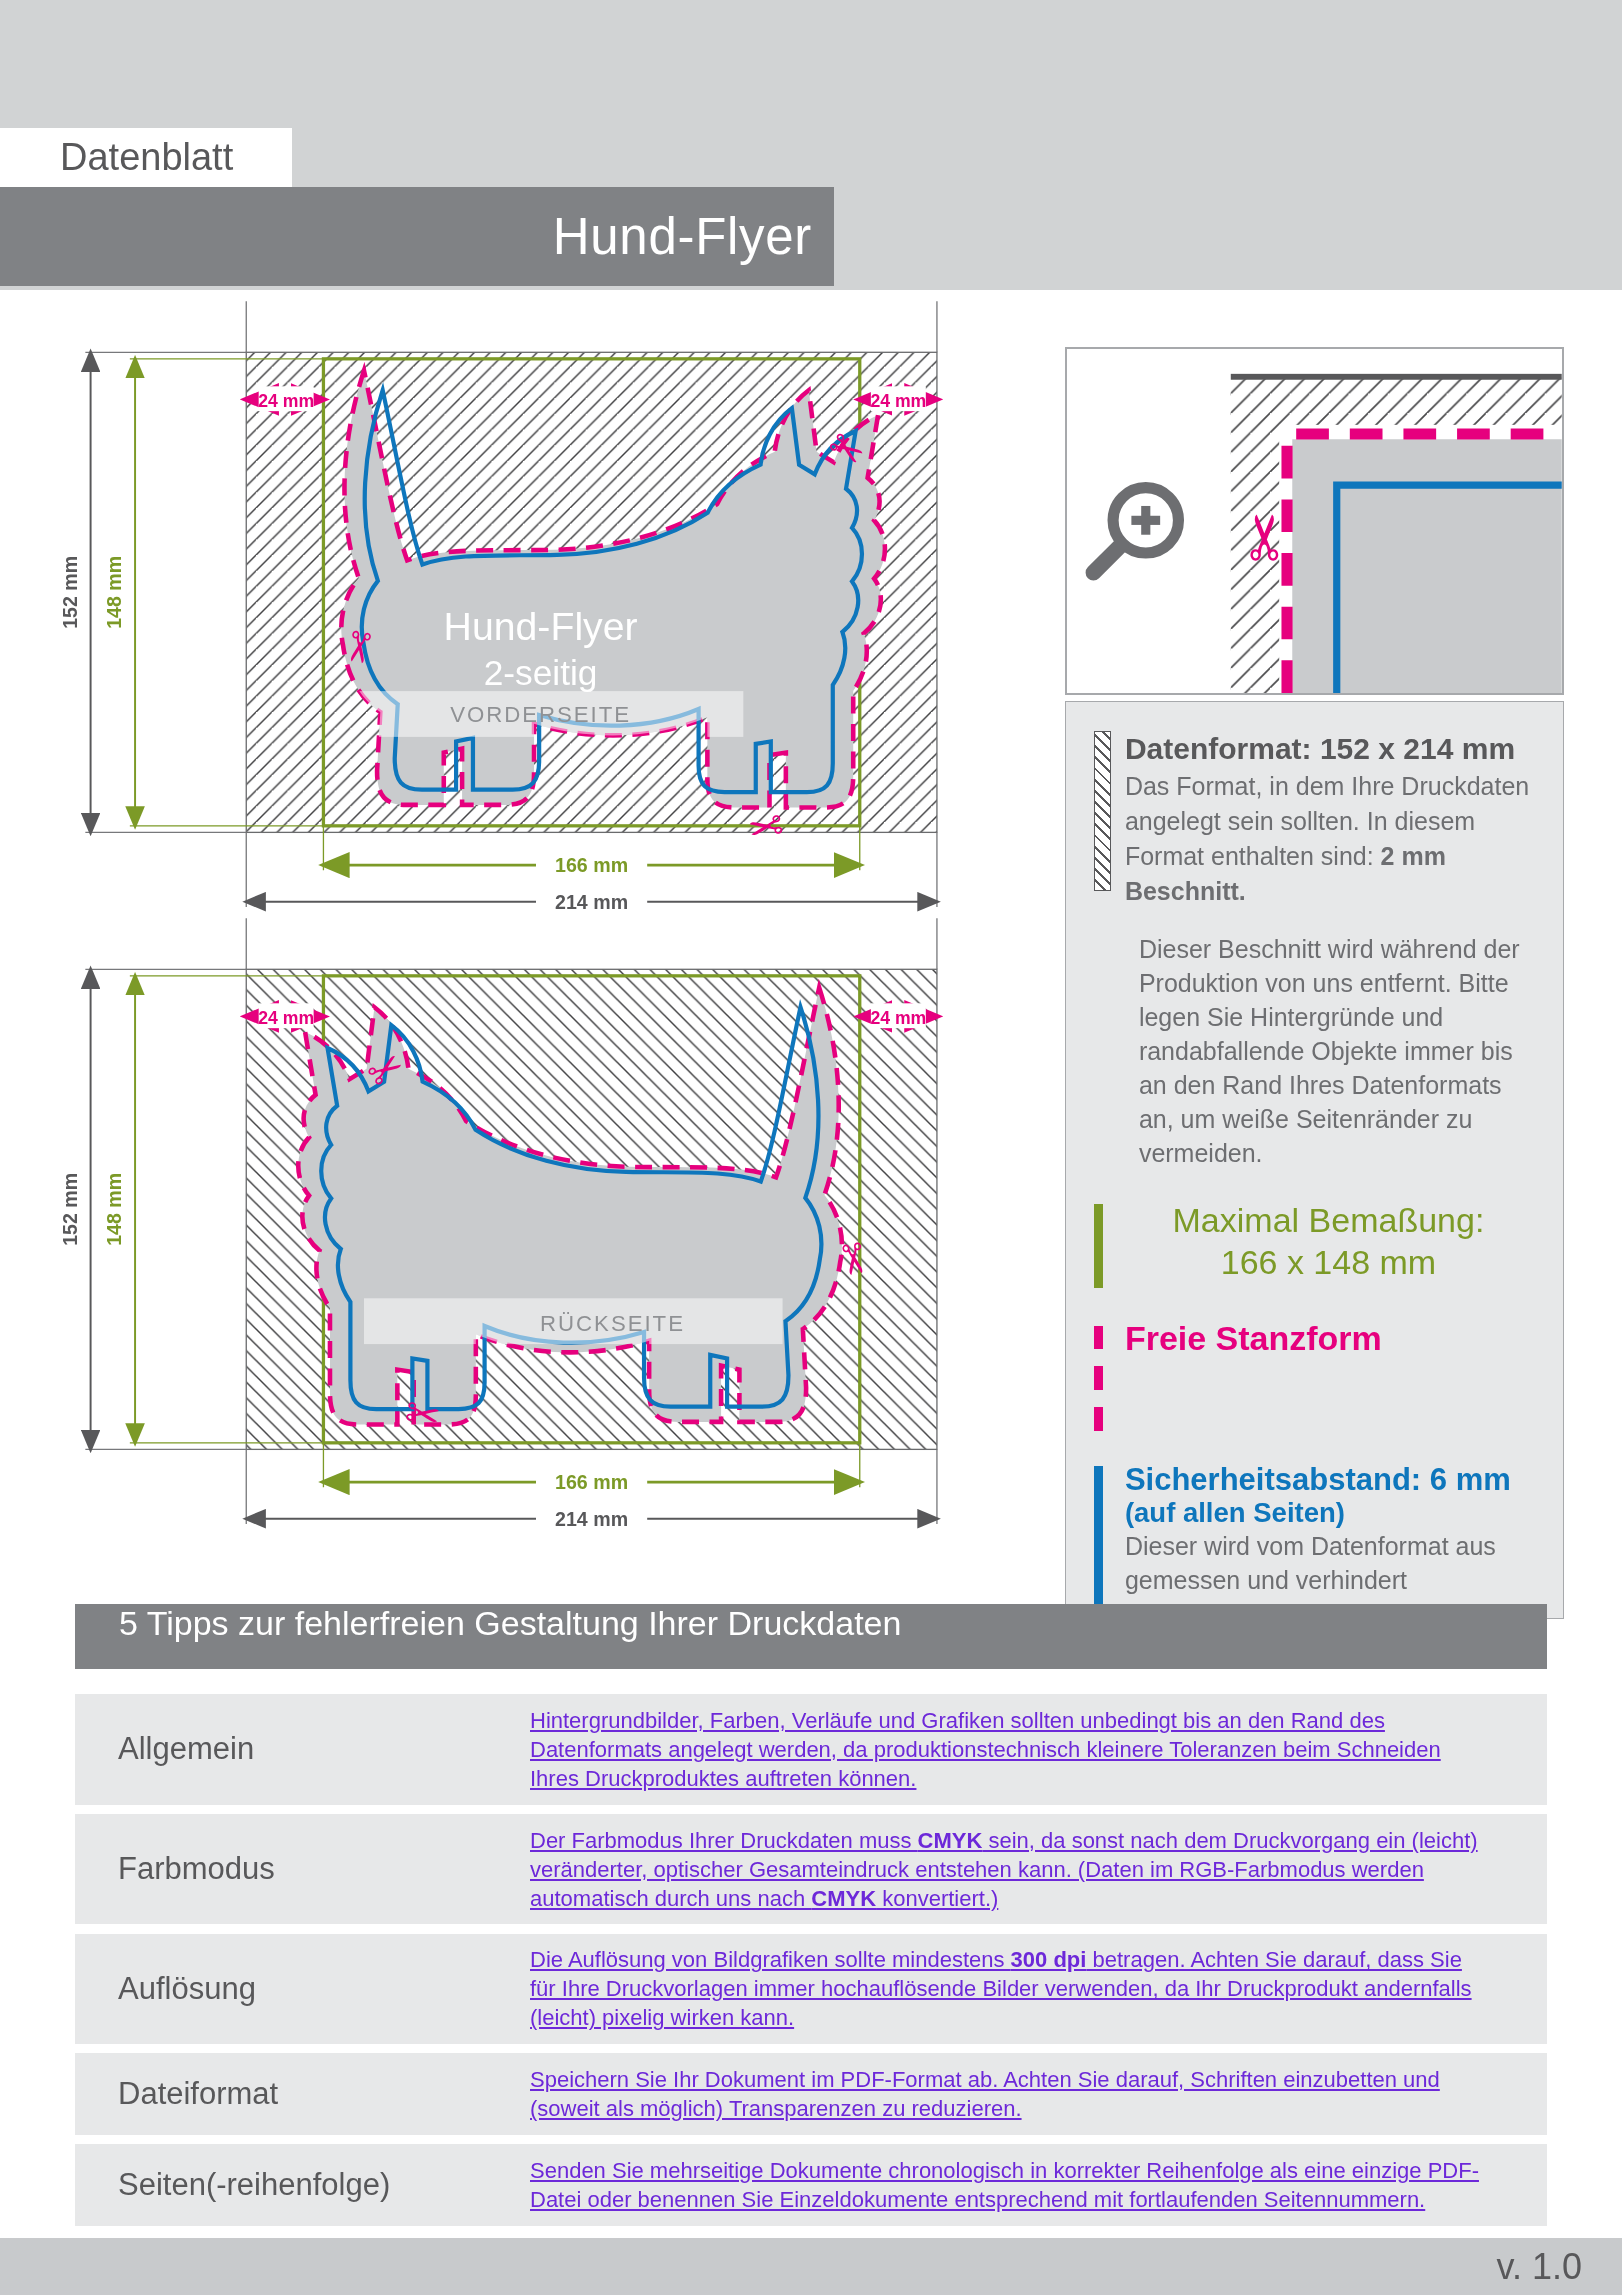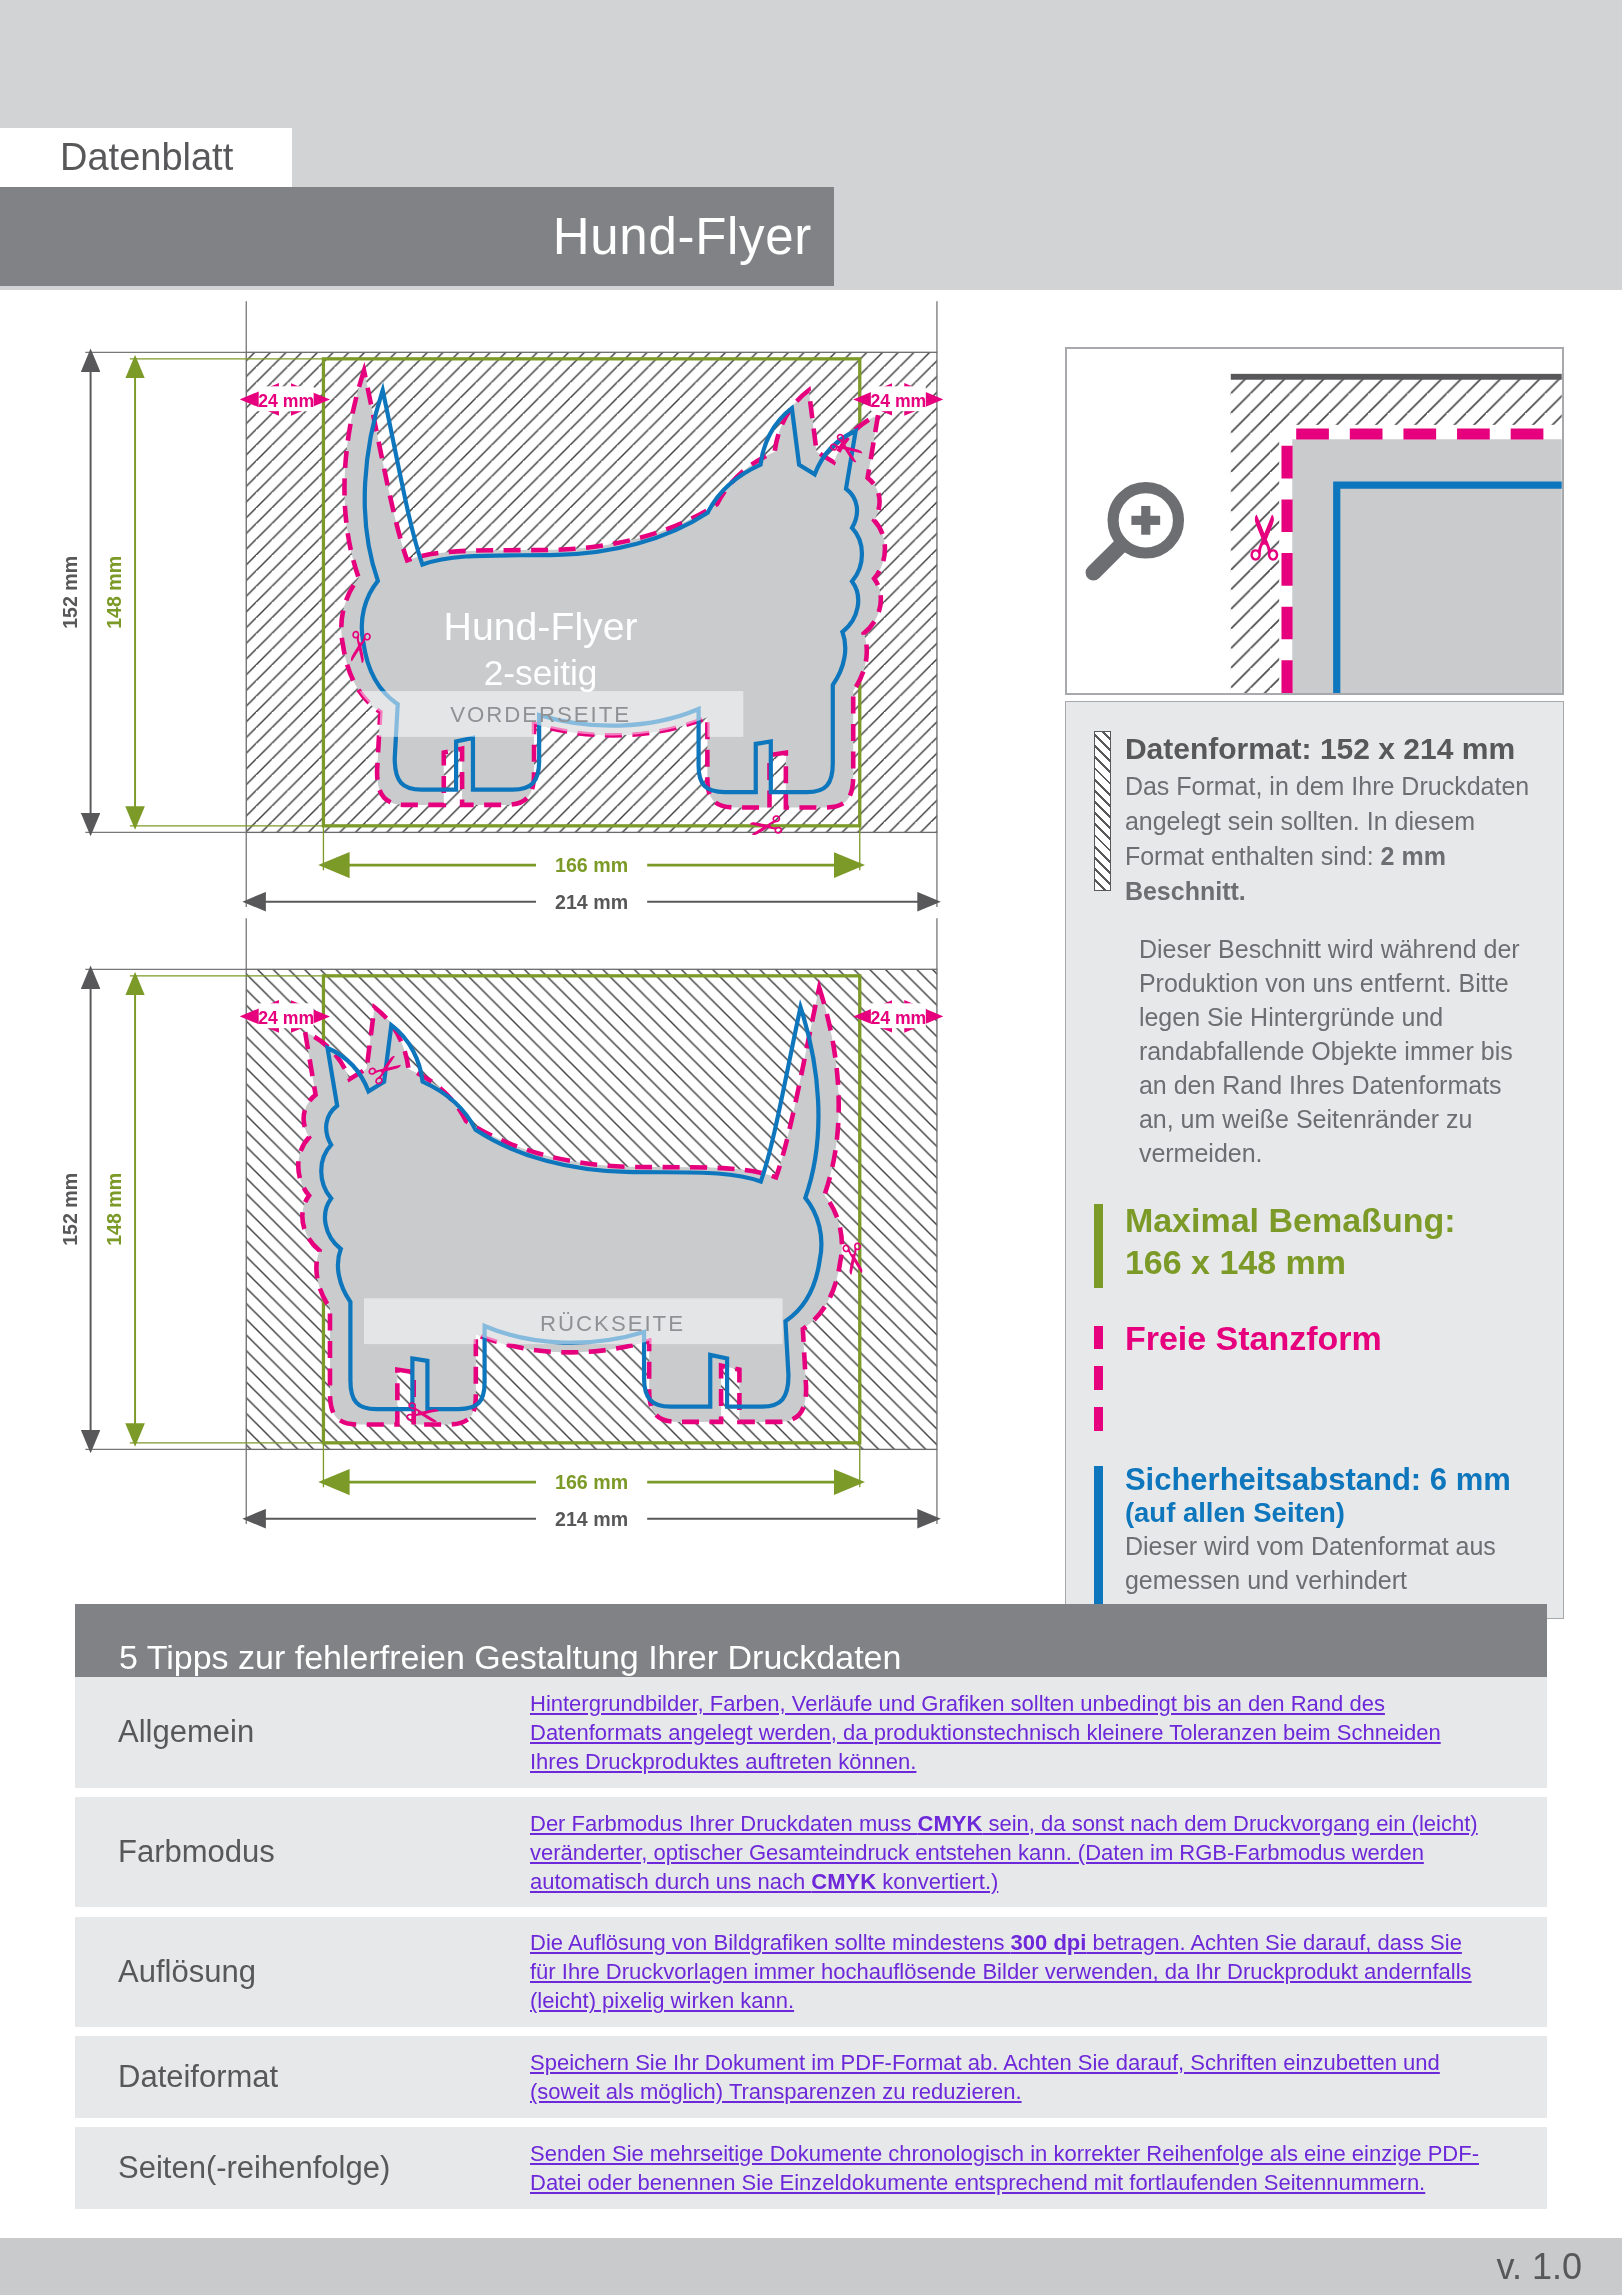--- a/index.html
+++ b/index.html
@@ -43,31 +43,31 @@
       repeating-linear-gradient(45deg,#ffffff 0 5.9px,#58585a 5.9px 7.9px);
       border:1.3px solid #58585a;box-sizing:border-box;background-color:#fff;}
   .swatch-green{width:9.8px;height:84px;background:#7c9a27;margin-top:5.2px;}
   .swatch-blue{width:9.8px;height:196px;background:#0e76bc;margin-top:3.9px;}
   .swatch-pinkdash{display:flex;flex-direction:column;gap:17px;margin-top:6.5px;}
   .swatch-pinkdash i{display:block;width:9.8px;height:23.6px;background:#e6007e;}
   .legend-title{font-size:30px;font-weight:bold;color:#58585a;line-height:35px;}
   .legend-body{font-size:25px;line-height:35px;color:#6d6e71;margin-top:2.6px;}
   .legend-note{font-size:25px;line-height:34px;color:#6d6e71;margin-top:23.6px;margin-left:31px;padding-left:14.4px;}
   .legend-item.max{margin-top:29px;}
-  .legend-title-green{font-size:34px;line-height:42px;font-weight:bold;color:#7c9a27;}
+  .legend-title-green{font-size:34px;line-height:42px;font-weight:normal;color:#7c9a27;text-align:center;}
   .legend-item.cut{margin-top:31px;}
   .legend-title-pink{font-size:34px;line-height:38px;font-weight:bold;color:#e6007e;}
   .legend-item.safe{margin-top:31px;}
   .legend-title-blue{font-size:31px;line-height:35px;font-weight:bold;color:#0e76bc;}
   .legend-subtitle-blue{font-size:27.5px;line-height:31px;font-weight:bold;color:#0e76bc;}
   .legend-body-tight{font-size:25px;line-height:34px;color:#6d6e71;margin-top:1.3px;}
 
   
   .tips{position:absolute;left:75px;top:1604px;width:1472px;}
-  .tips-banner{height:73px;background:#808285;display:flex;align-items:flex-end;}
+  .tips-banner{height:65px;background:#808285;display:flex;align-items:flex-start;margin-bottom:25px;}
   .tips-banner span{color:#ffffff;font-size:34px;padding-left:44px;}
   .tip-row{display:flex;background:#e7e8e9;margin-bottom:9.2px;align-items:center;}
   .tip-label{flex:0 0 455px;box-sizing:border-box;padding-left:43px;font-size:31px;color:#58585a;}
   .tip-text{flex:1;padding:11.8px 56px 11.8px 0;font-size:22px;line-height:29px;color:#6d28d9;text-decoration:underline;}
   .tip-text b, .legend-body b{font-weight:bold;}
 
   
   .footer{position:absolute;left:0;top:2238px;width:1623px;height:58px;background:#c8cacc;display:flex;align-items:center;justify-content:flex-end;}
   .footer span{font-size:36px;color:#58585a;padding-right:41px;}
 </style>

